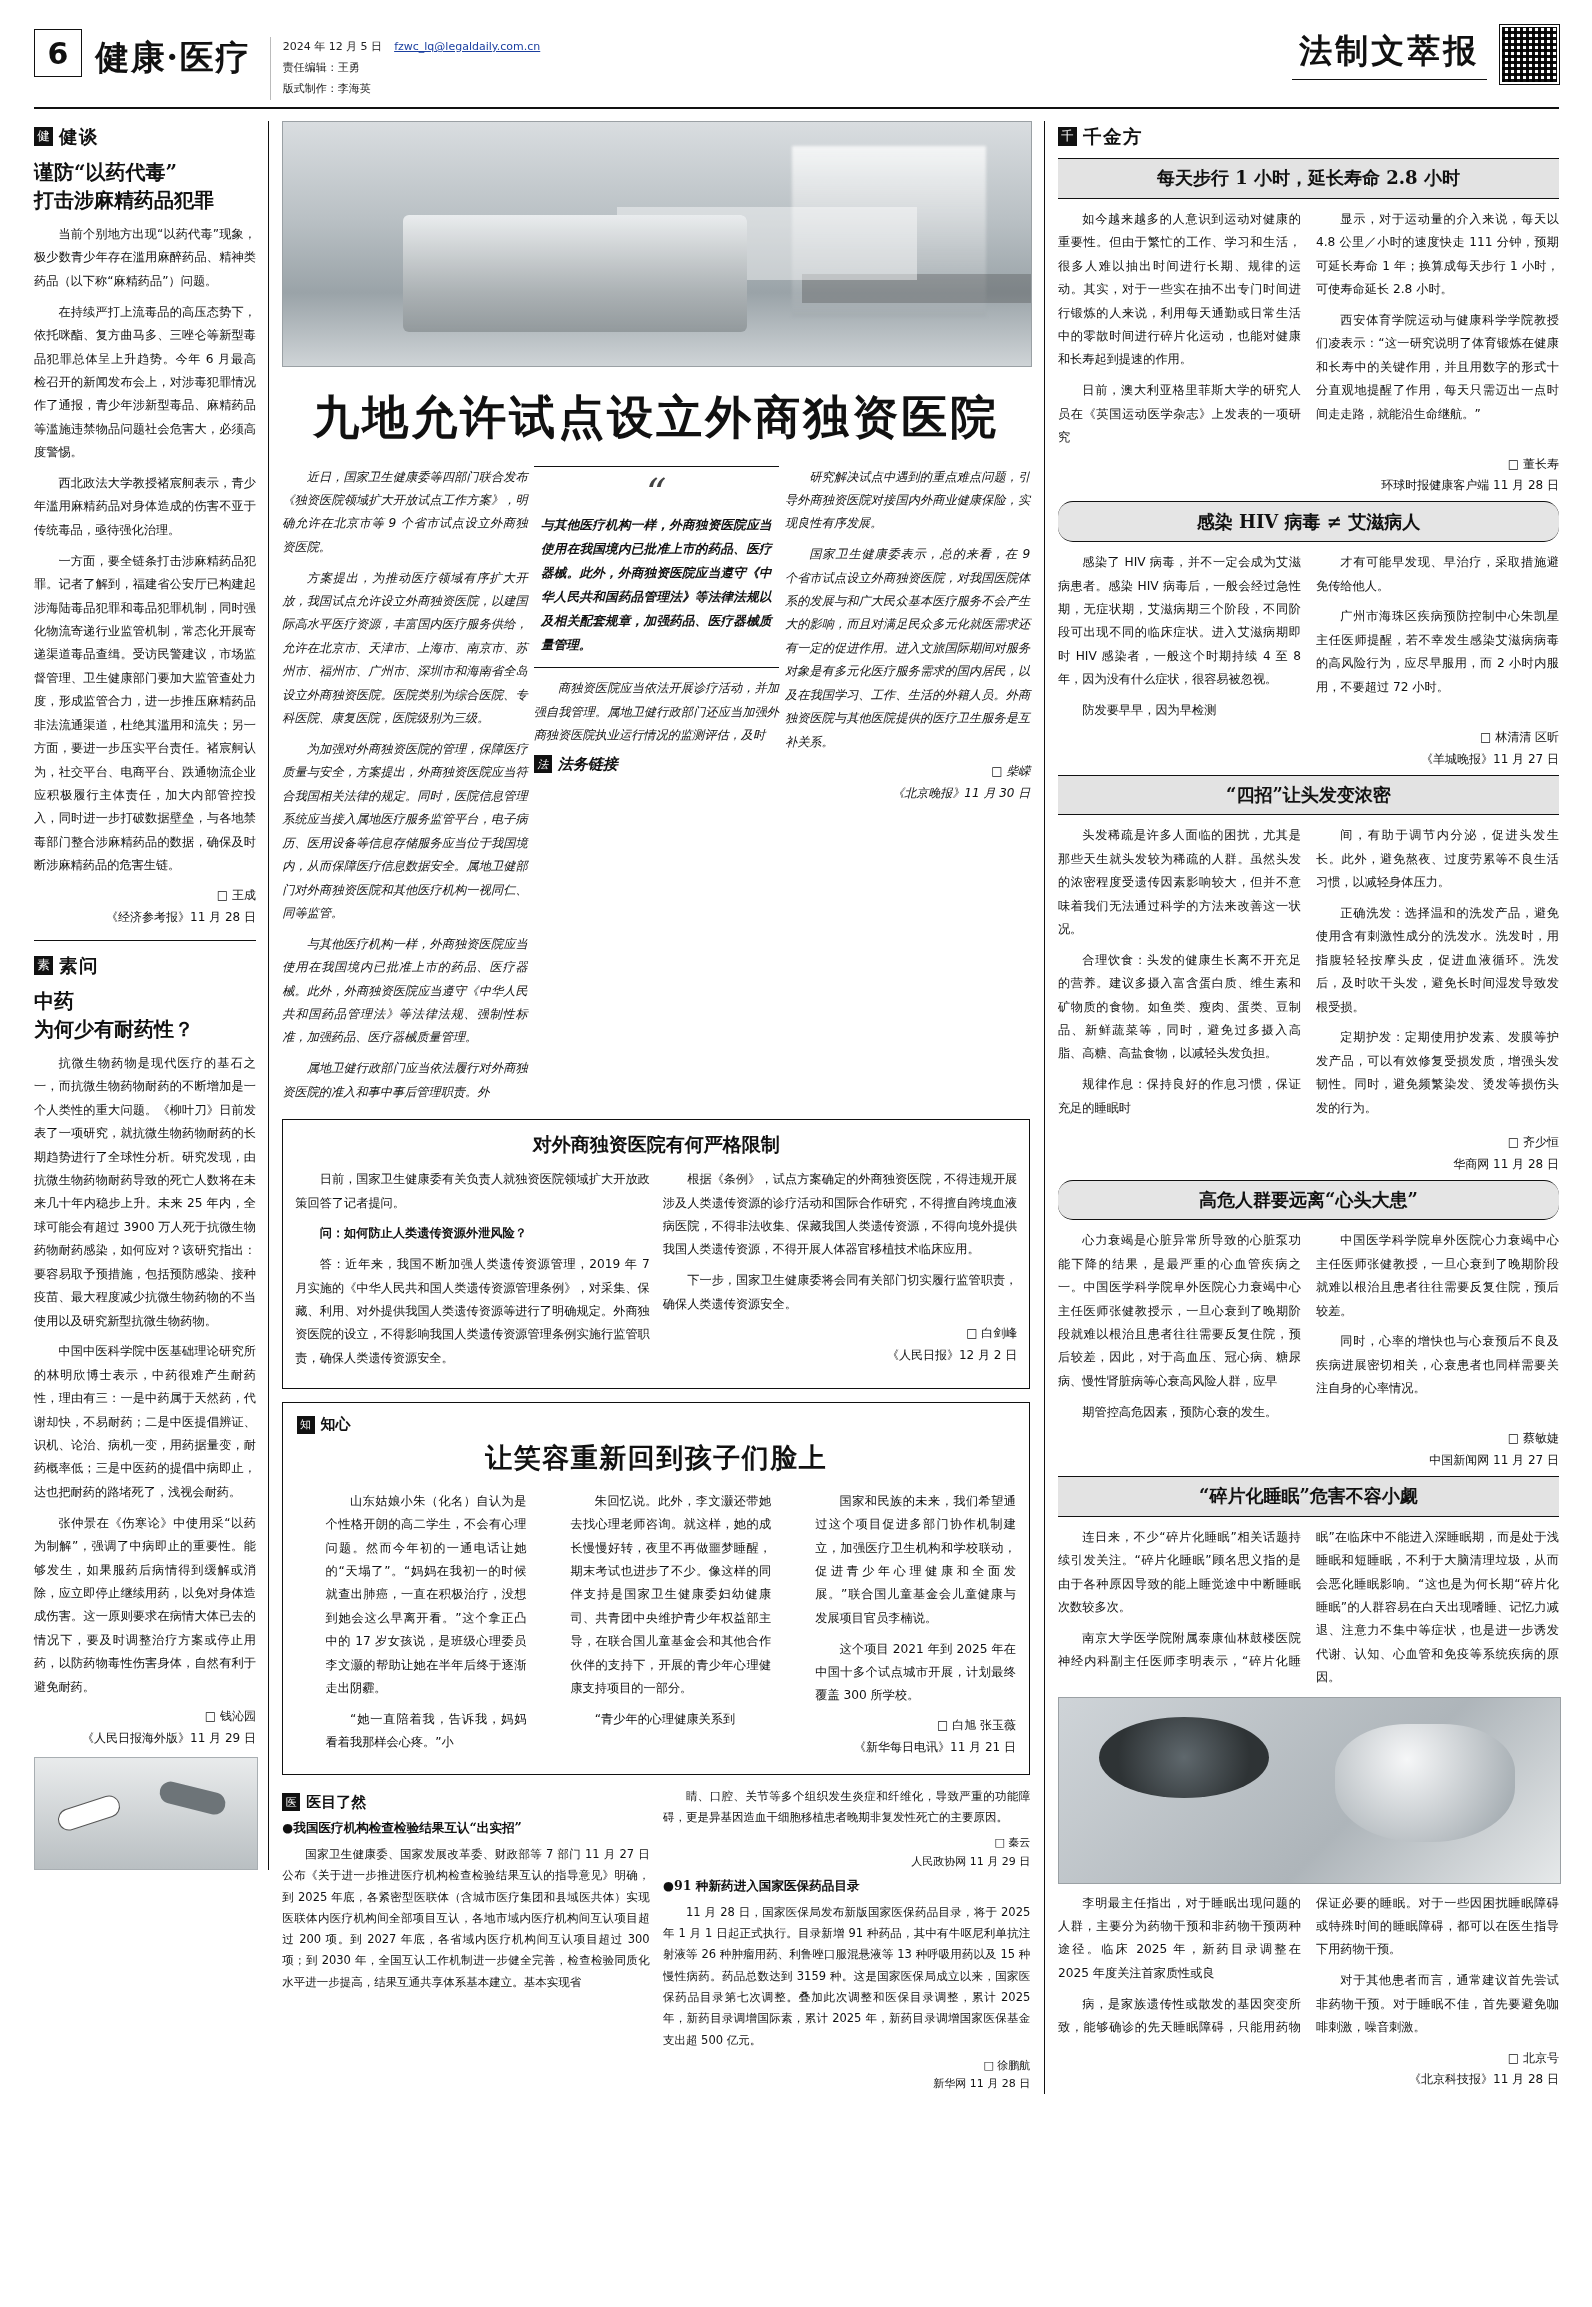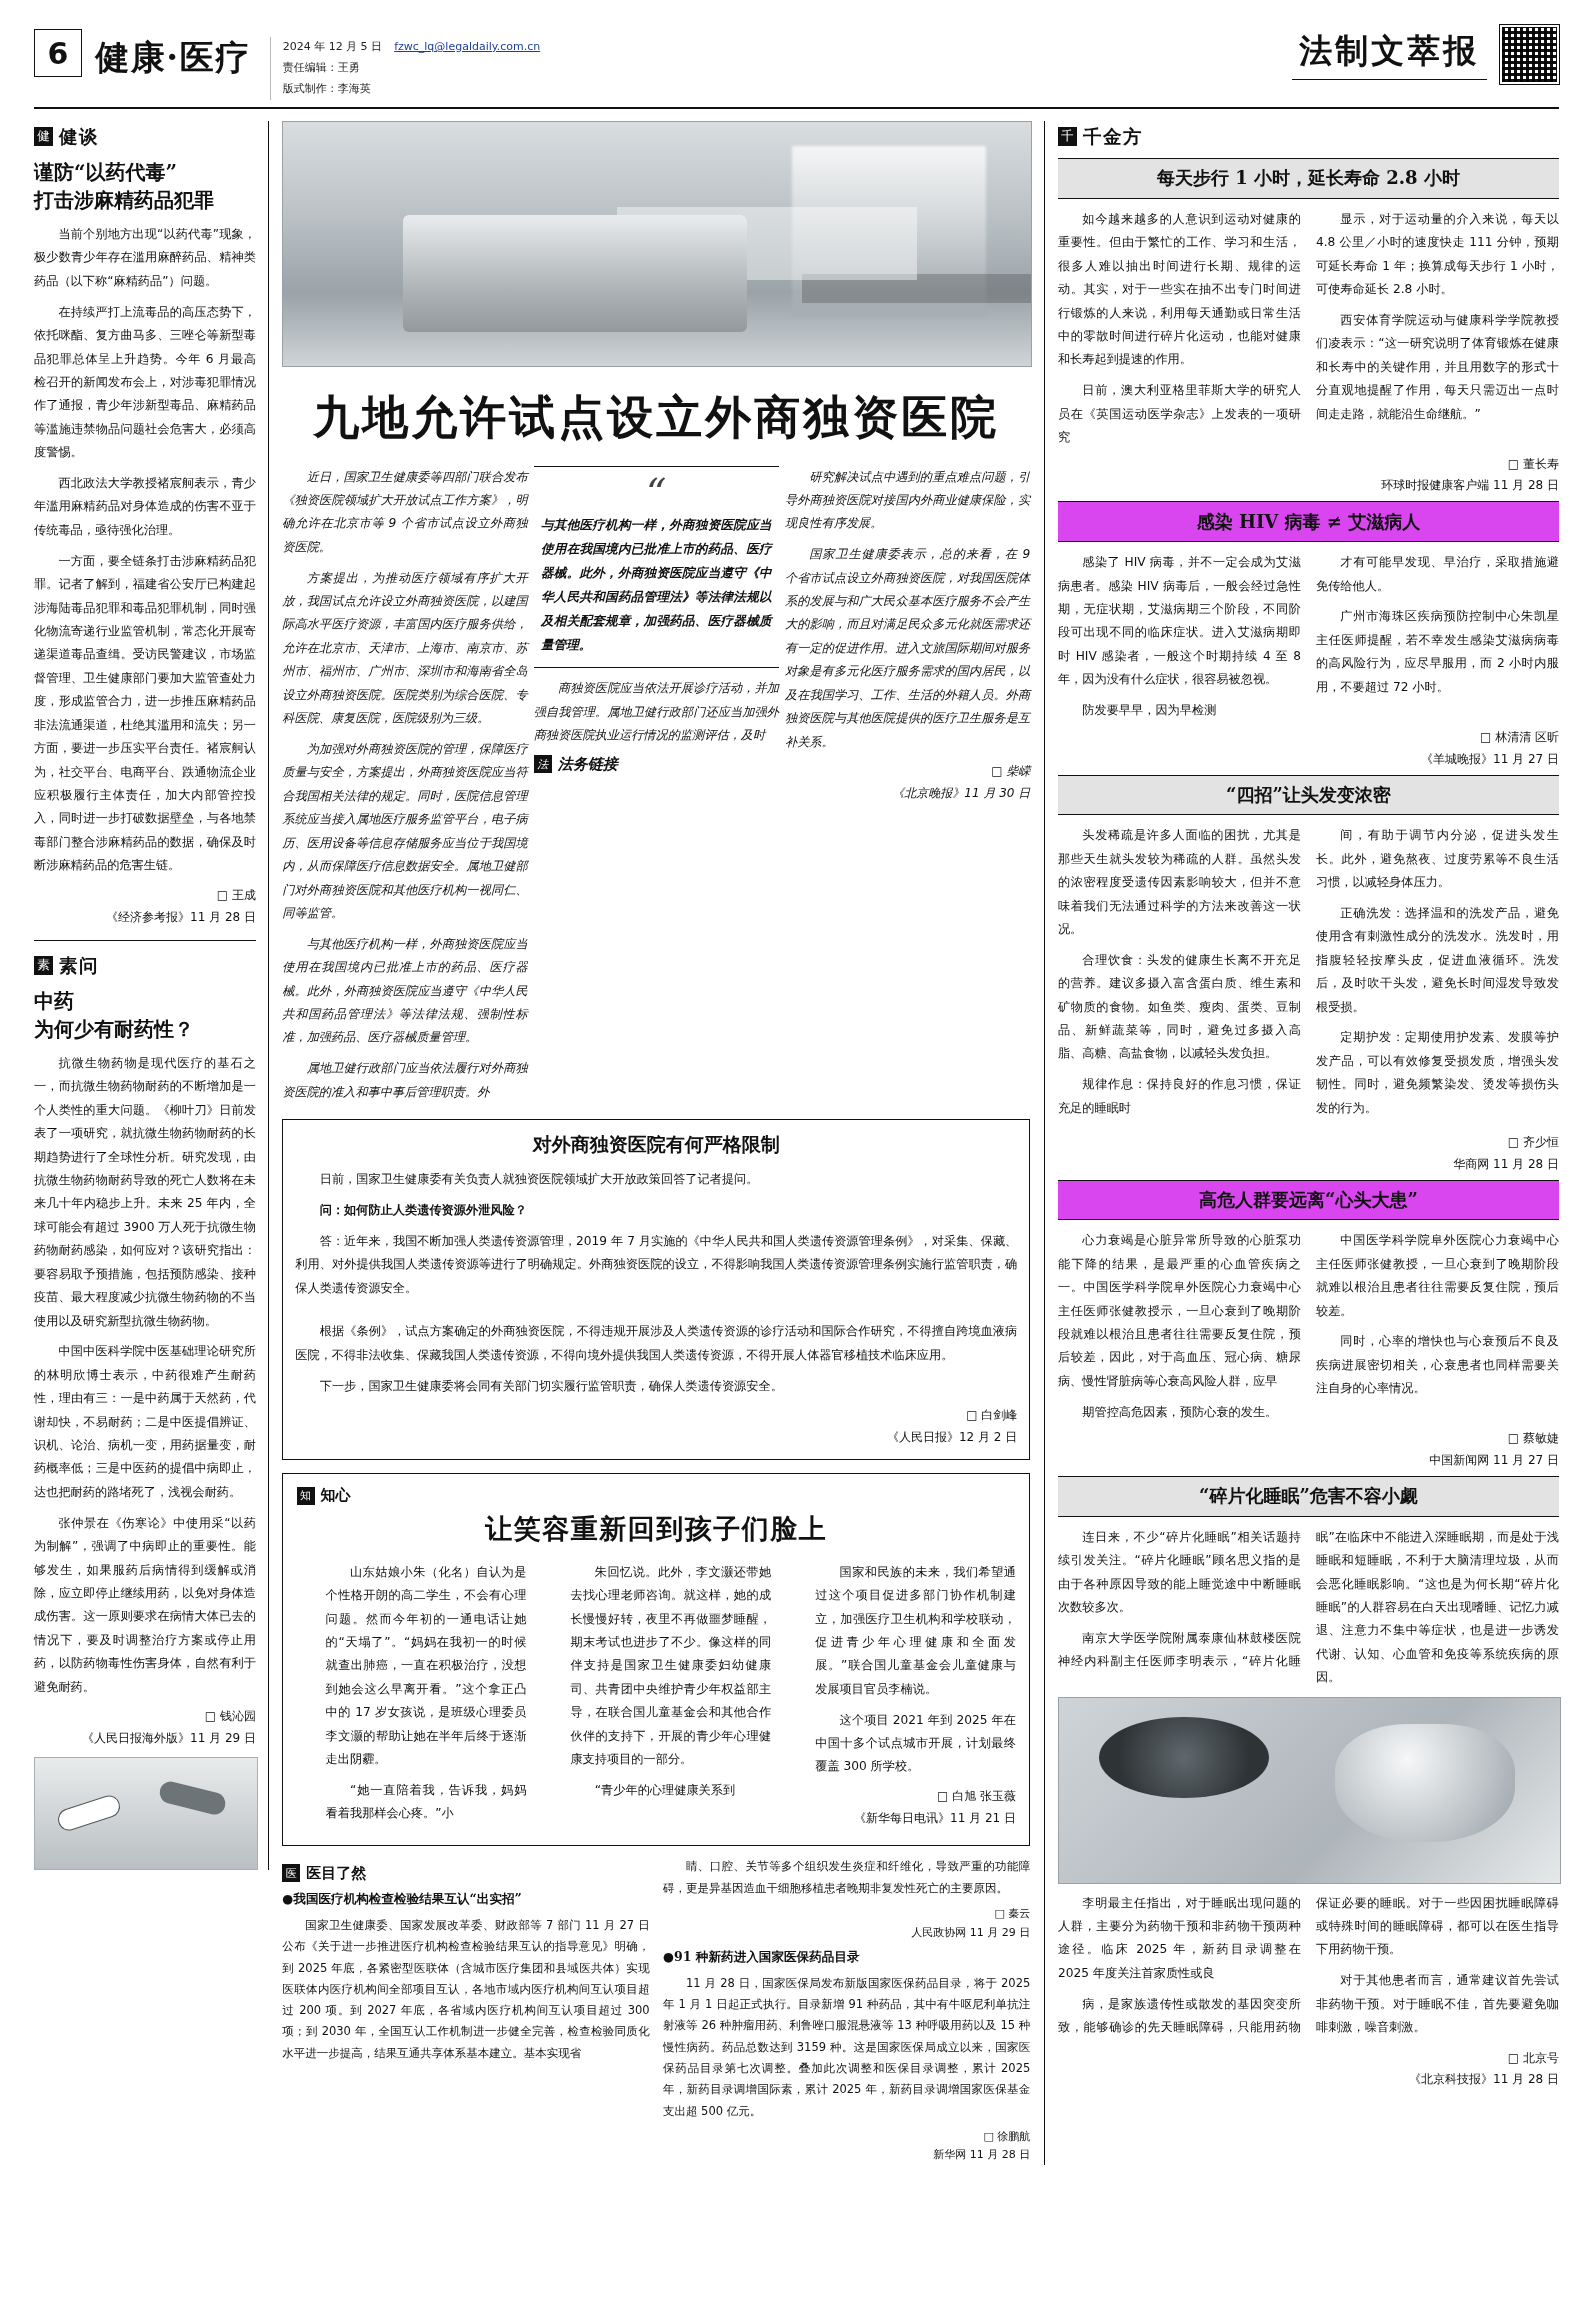--- a/index.html
+++ b/index.html
@@ -132,42 +132,42 @@
   .boxbar .mark{width:18px;height:18px;background:#111;color:#fff;font-size:11px;
     display:flex;align-items:center;justify-content:center;}
   .boxbar .t{font-weight:bold;font-size:15px;font-family:"DejaVu Serif","Liberation Serif",serif;text-align:center;}
   .linkbox{
     border:1.5px solid #111;padding:10.4px 12px;margin-top:7.4px;
   }
   .linkbox h3{
     text-align:center;font-family:"DejaVu Serif","Liberation Serif",serif;
     font-size:19px;margin:1.5px 0 10.4px 0;font-weight:bold;
   }
-  .linkbox .two{display:flex;gap:13px;flex-direction:column;}
+  .linkbox .two{display:flex;gap:13px;}
   .linkbox .two > div{flex:1;}
   .q{font-weight:bold;}
   
   .kbox{
     border:1.5px solid #111;padding:12px 13.3px;margin-top:13.3px;
   }
   .kbox h2{
     text-align:center;font-family:"DejaVu Serif","Liberation Serif",serif;
     font-size:27px;margin:6px 0 13.3px 0;font-weight:bold;letter-spacing:1.5px;
   }
   .kbox .three{display:flex;gap:15px;}
   .kbox .three > div{flex:1;margin-left:29px;}
   
   .rtitle{
     background:#e3e3e3;
     font-family:"DejaVu Serif","Liberation Serif",serif;
     font-weight:bold;font-size:18px;text-align:center;
     padding:7.4px 6px;margin:4.4px 0 9px 0;
     border-top:0.7px solid #111;border-bottom:0.7px solid #111;
   }
-  .rtitle.light{background:#d946ef;}
+  .rtitle.light{background:#e5e5e5;border-radius:15px;}
   .two-col-text{column-count:2;column-gap:15px;}
   .img-gray{
     width:100%;height:185px;margin-top:7.4px;
     background:linear-gradient(135deg,#cfd4d8,#aeb5ba 60%,#e6e9ea);
     border:0.7px solid #9aa0a4;position:relative;overflow:hidden;
   }
   .img-gray:before{
     content:"";position:absolute;left:55%;top:14%;width:36%;height:64%;
     background:radial-gradient(circle at 40% 30%,#f6f7f8,#97a0a6);
     border-radius:40% 40% 46% 46%;

